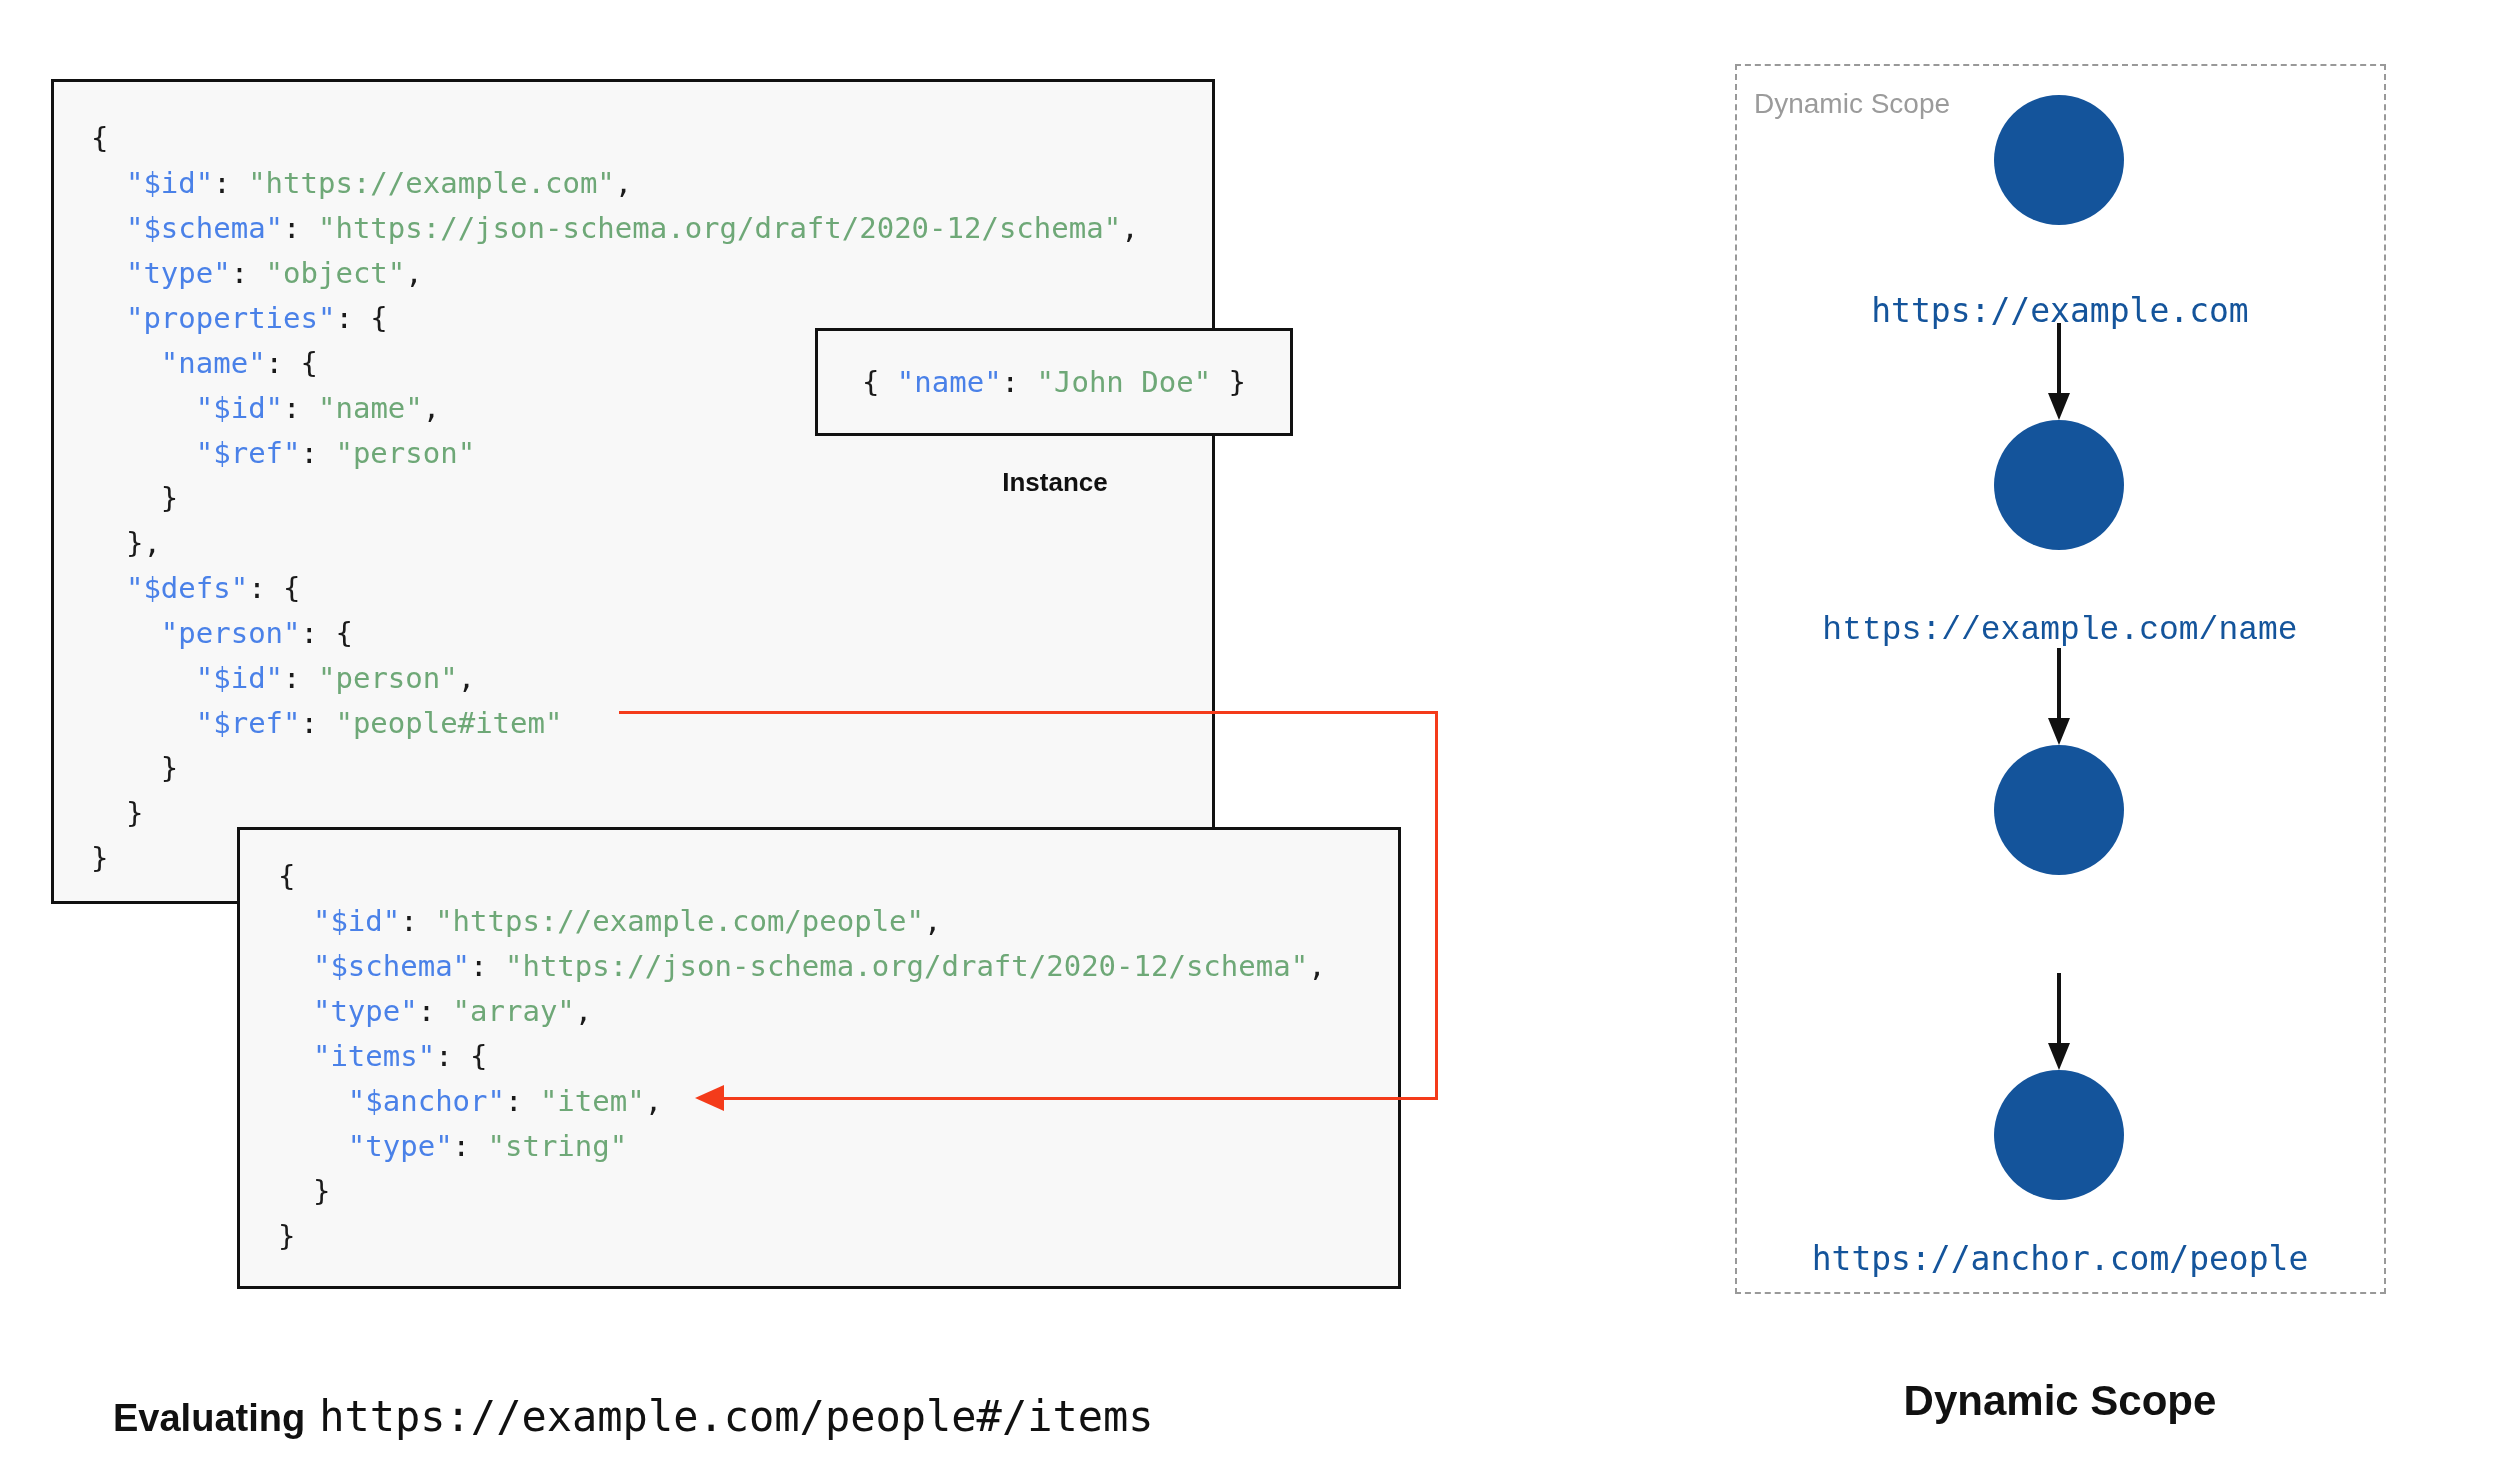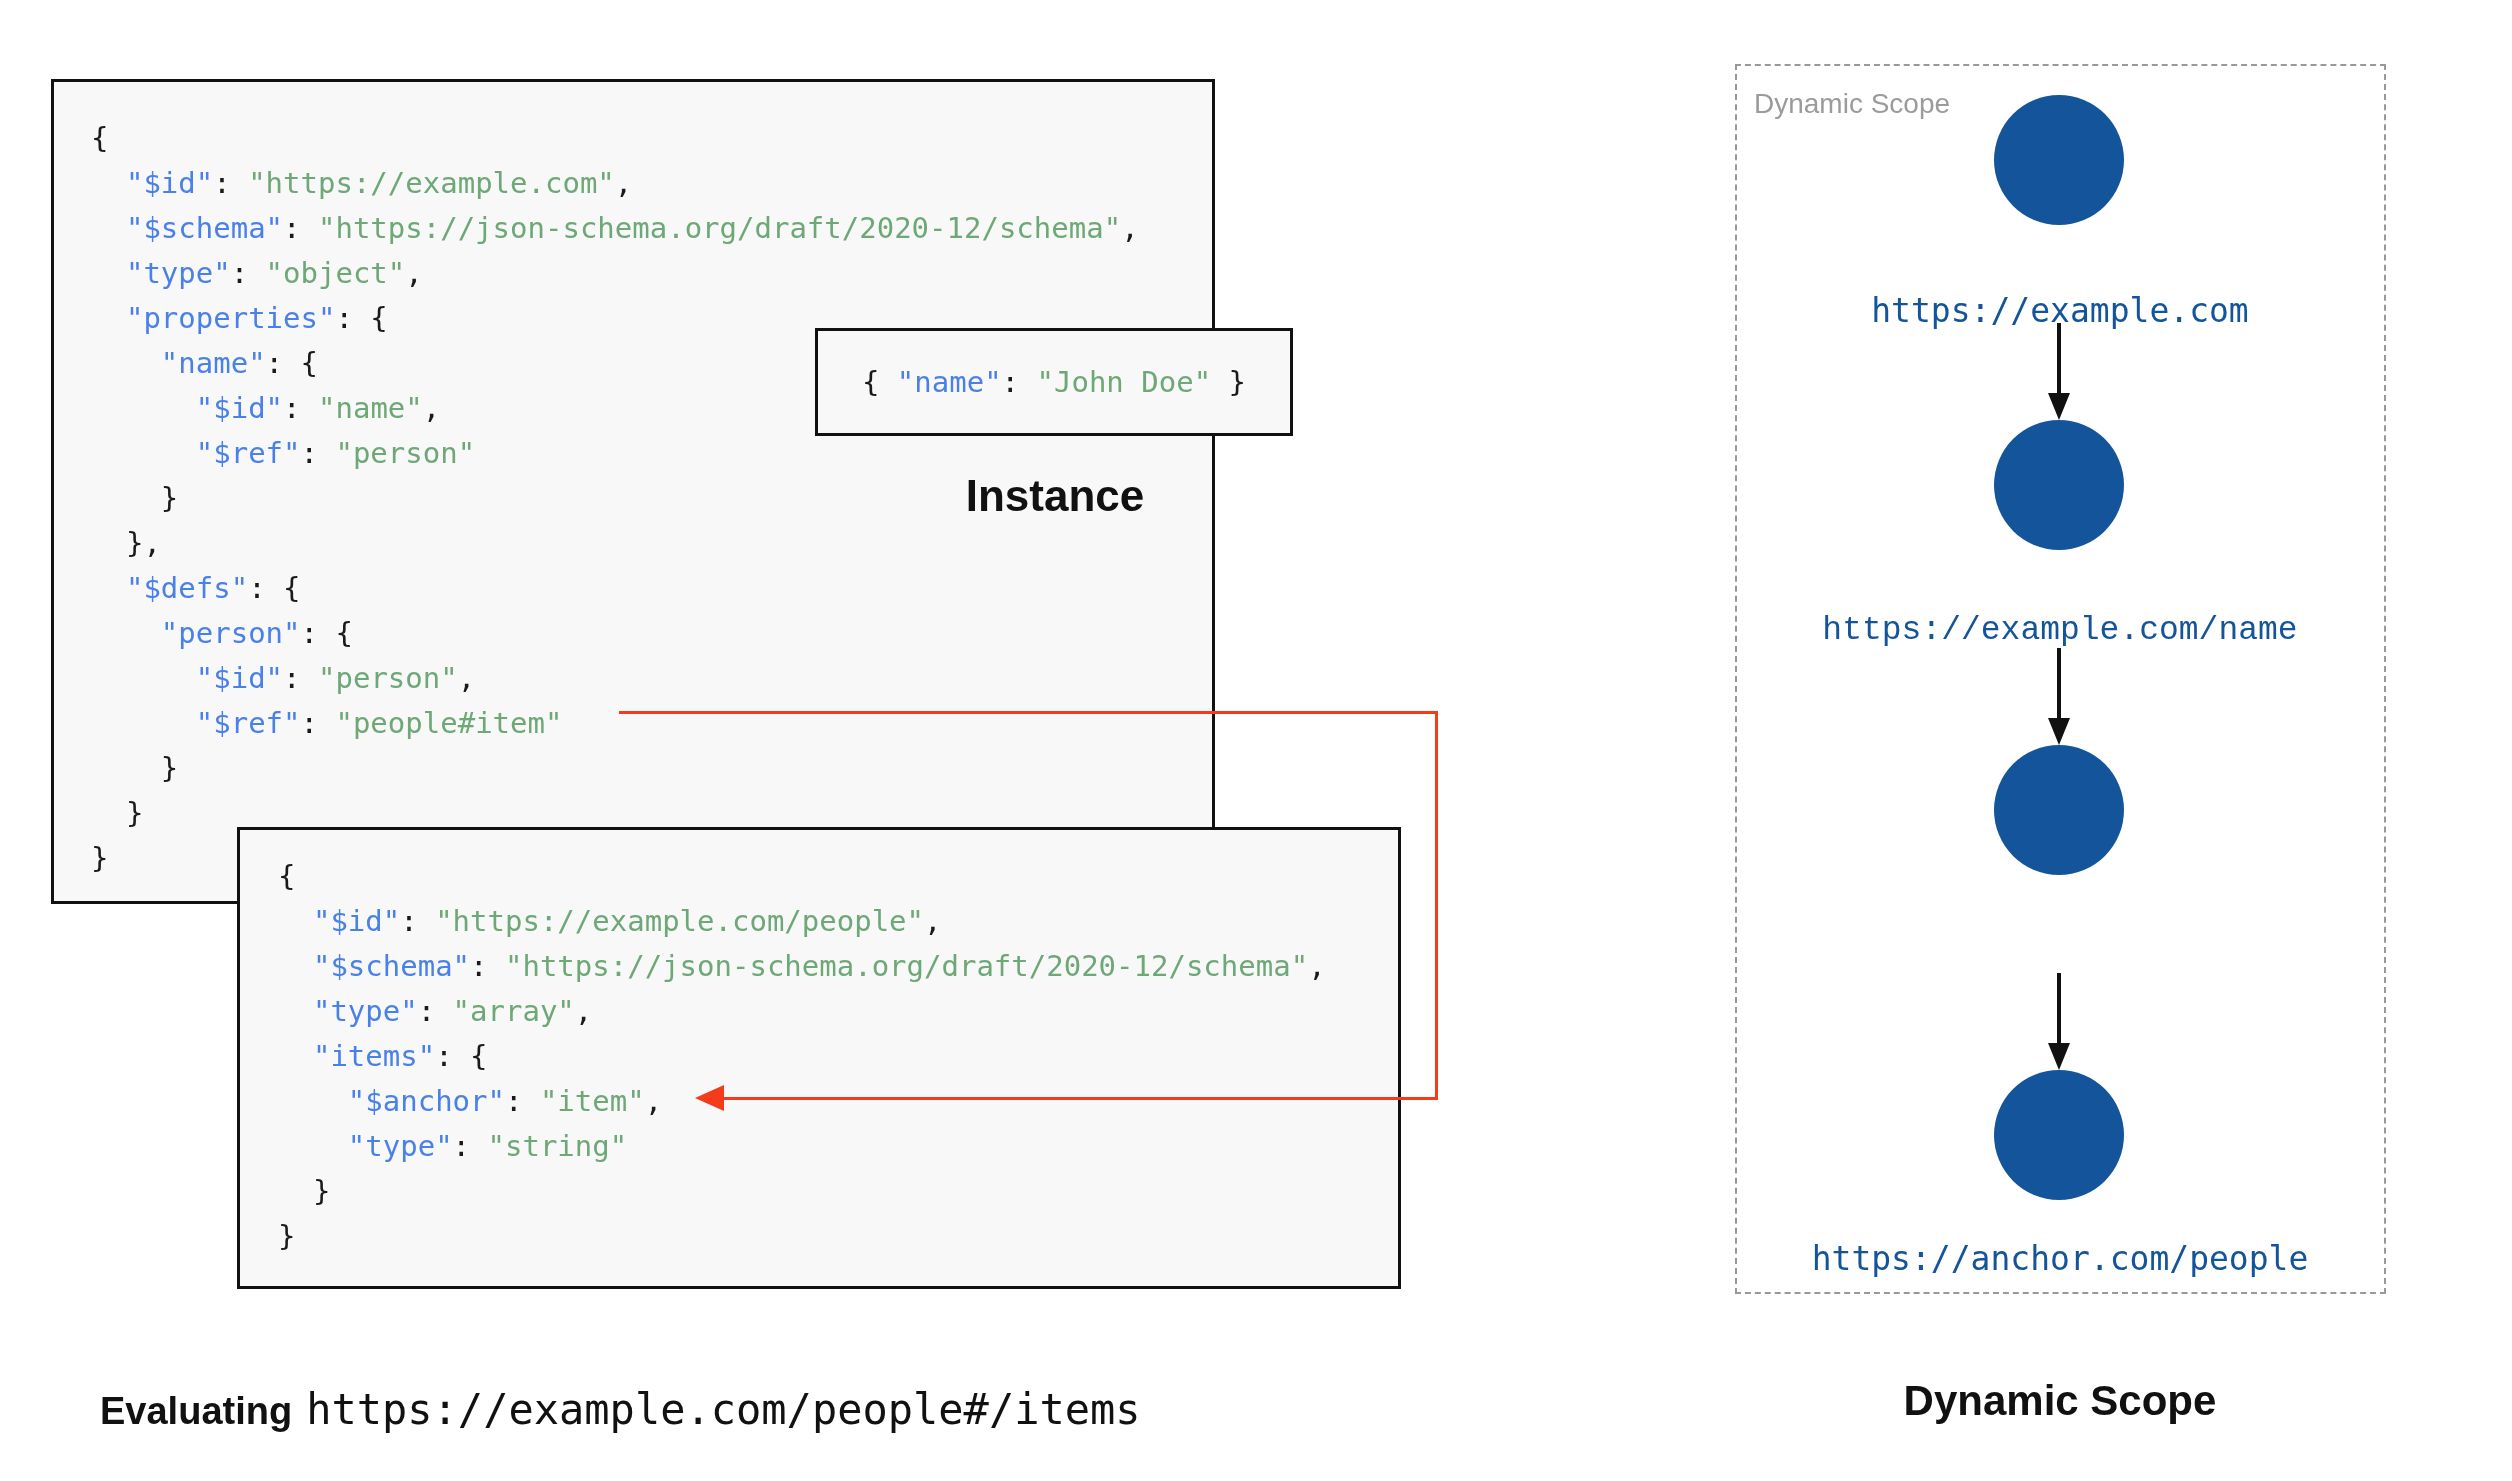--- a/index.html
+++ b/index.html
@@ -47,25 +47,24 @@
 
   .tok-p { color: #1a1a1a; }
   .tok-k { color: #4a81e8; }
   .tok-s { color: #6ea877; }
 
   #instance-label {
     position: absolute;
     left: 1055px; top: 461px;
     transform: translateX(-50%);
     font-weight: bold;
-    font-size: 44px;
+    font-size: 26px;
     line-height: 43px;
     color: #111111;
     z-index: 3;
-    margin-top: 13px;
   }
 
   
   .red-seg { position: absolute; background: #f43b1a; z-index: 4; }
   #red-h1 { left: 619px; top: 711px; width: 819px; height: 3.2px; }
   #red-v  { left: 1435px; top: 711px; width: 3.2px;    height: 389px; }
   #red-h2 { left: 723px; top: 1097px; width: 715px; height: 3.2px; }
   #red-arrowhead {
     position: absolute;
     left: 695px; top: 1085px;
@@ -133,22 +132,22 @@
     border-right: 11.2px solid transparent;
     border-top: 27px solid #111111;
   }
   #varrow-shaft-1 { top: 323px;  } #varrow-head-1 { top: 393px;  }
   #varrow-shaft-2 { top: 648px; } #varrow-head-2 { top: 718px; }
   #varrow-shaft-3 { top: 973px; } #varrow-head-3 { top: 1043px; }
 
   
   #caption {
     position: absolute;
-    left: 100px; top: 1390px;
-    line-height: 39px;
+    left: 113px; top: 1390px;
+    line-height: 53px;
     white-space: nowrap;
   }
   .caption-bold {
     font-family: "Liberation Sans", sans-serif;
     font-weight: bold;
     font-size: 38px;
     color: #111111;
     margin-right: 14px;
   }
   .caption-mono {

